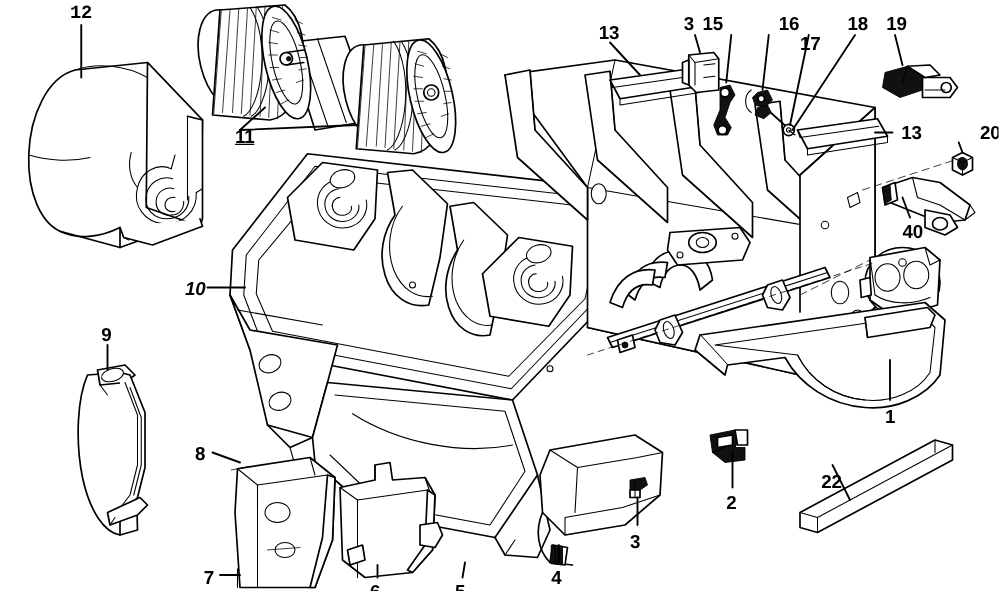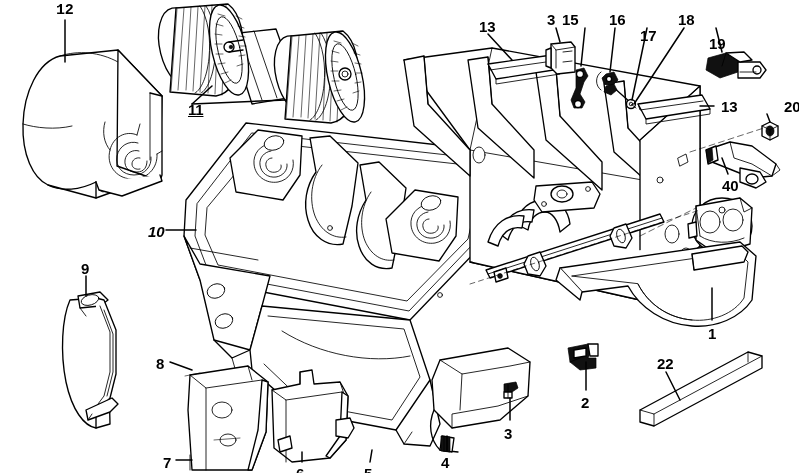--- a/index.html
+++ b/index.html
@@ -461,32 +461,32 @@
     </g>
   </svg>
 
   <div id="callout-layer">
       <div class="callout" style="left: 56px; top: 3px; font-family: Liberation Mono, monospace;">12</div>
       <div class="callout" style="left: 188px; top: 102px; text-decoration: underline;">11</div>
       <div class="callout" style="left: 148px; top: 224px; font-style: italic;">10</div>
       <div class="callout" style="left: 479px; top: 19px;">13</div>
       <div class="callout" style="left: 547px; top: 12px;">3</div>
       <div class="callout" style="left: 562px; top: 12px;">15</div>
-      <div class="callout" style="left: 609px; top: 12px;">16</div>
+      <div class="callout" style="left: 623px; top: 12px;">16</div>
       <div class="callout" style="left: 640px; top: 28px;">17</div>
       <div class="callout" style="left: 678px; top: 12px; text-align: center;">18</div>
-      <div class="callout" style="left: 709px; top: 12px; margin-top: 24px;">19</div>
+      <div class="callout" style="left: 709px; top: 12px;">19</div>
       <div class="callout" style="left: 721px; top: 99px;">13</div>
       <div class="callout" style="left: 760px; top: 99px; margin-left: 24px;">20</div>
       <div class="callout" style="left: 722px; top: 178px;">40</div>
       <div class="callout" style="left: 81px; top: 261px;">9</div>
       <div class="callout" style="left: 156px; top: 356px;">8</div>
       <div class="callout" style="left: 163px; top: 455px;">7</div>
       <div class="callout" style="left: 296px; top: 466px;">6</div>
       <div class="callout" style="left: 364px; top: 466px;">5</div>
       <div class="callout" style="left: 441px; top: 455px;">4</div>
       <div class="callout" style="left: 504px; top: 426px;">3</div>
       <div class="callout" style="left: 581px; top: 395px;">2</div>
       <div class="callout" style="left: 708px; top: 326px;">1</div>
-      <div class="callout" style="left: 657px; top: 356px;">22</div>
+      <div class="callout" style="left: 657px; top: 378px;">22</div>
     </div>
 
 </div>
 
 </body></html>

